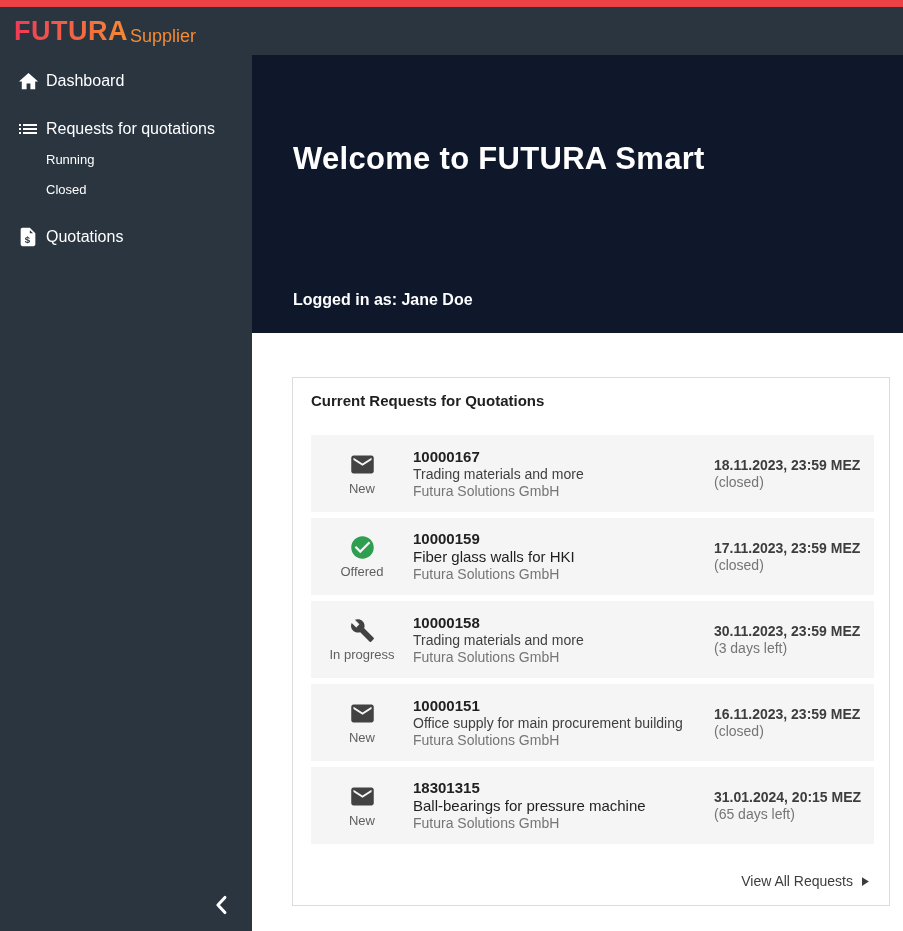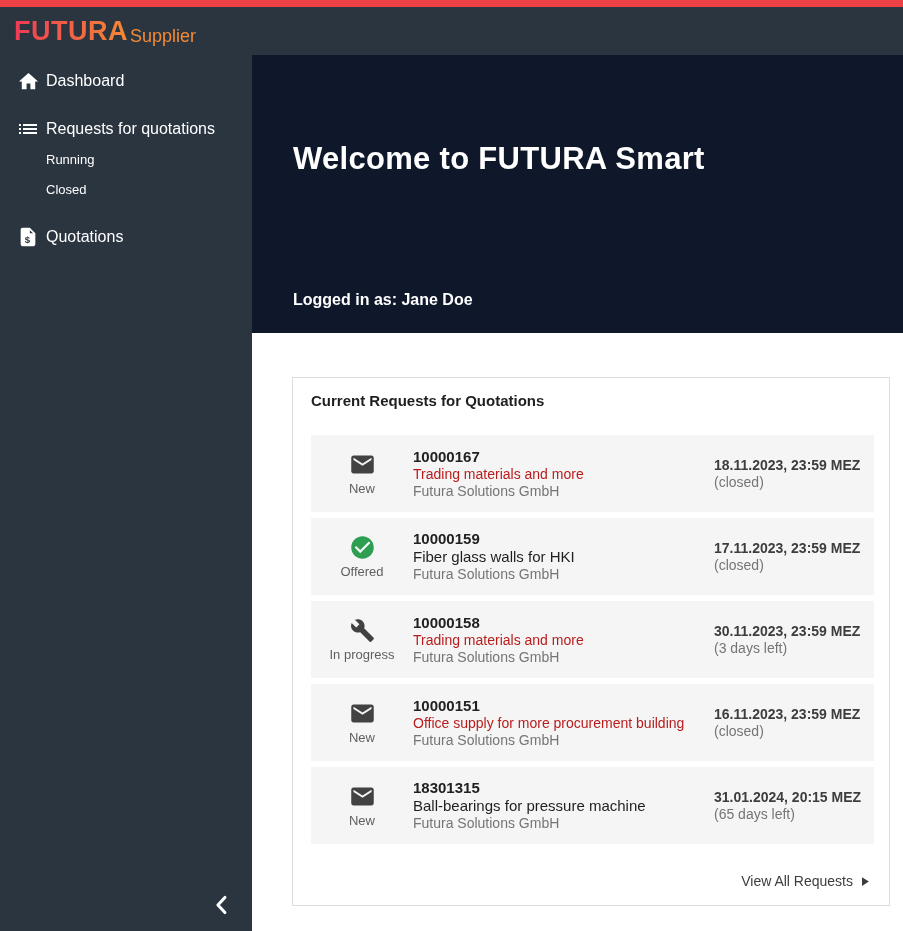--- a/index.html
+++ b/index.html
@@ -97,21 +97,21 @@
   }
   .row-icon-col {
     width: 102px; display: flex; flex-direction: column;
     align-items: center; justify-content: flex-start; gap: 3px;
     flex-shrink: 0;
   }
   .row-icon { height: 26px; display: flex; align-items: center; justify-content: center; }
   .row-status { font-size: 13px; color: #5f5f5f; }
   .row-main { width: 301px; flex-shrink: 0; }
   .row-id { font-size: 15px; font-weight: bold; color: #212121; line-height: 18px; }
-  .row-desc { font-size: 14px; color: #b91c1c; line-height: 17px; }
+  .row-desc { font-size: 14px; color: #404040; line-height: 17px; }
   .row-desc.emph { font-size: 15px; color: #1f1f1f; line-height: 18px; }
   .row-company { font-size: 14px; color: #757575; line-height: 17px; }
   .row-date-col { width: 160px; flex-shrink: 0; }
   .row-date { font-size: 14px; font-weight: bold; color: #3d3d3d; line-height: 17px; white-space: nowrap; }
   .row-note { font-size: 14px; color: #757575; line-height: 17px; }
 
   .card-footer {
     position: absolute; right: 17px; bottom: 16px;
     display: flex; align-items: center; gap: 4px; cursor: pointer;
   }
@@ -247,21 +247,21 @@
           <div class="row-icon-col">
             <span class="row-icon">
               <svg viewBox="0 0 24 24" width="27" height="27">
                   <path fill="#424242" d="M20 4H4c-1.1 0-2 .9-2 2v12c0 1.1.9 2 2 2h16c1.1 0 2-.9 2-2V6c0-1.1-.9-2-2-2zm0 4-8 5-8-5V6l8 5 8-5v2z"></path>
                 </svg>
             </span>
             <span class="row-status">New</span>
           </div>
           <div class="row-main">
             <div class="row-id">10000151</div>
-            <div class="row-desc">Office supply for more procurement building</div>
+            <div class="row-desc">Office supply for main procurement building</div>
             <div class="row-company">Futura Solutions GmbH</div>
           </div>
           <div class="row-date-col">
             <div class="row-date">16.11.2023, 23:59 MEZ</div>
             <div class="row-note">(closed)</div>
           </div>
         </div>
 
         <div class="row">
           <div class="row-icon-col">

